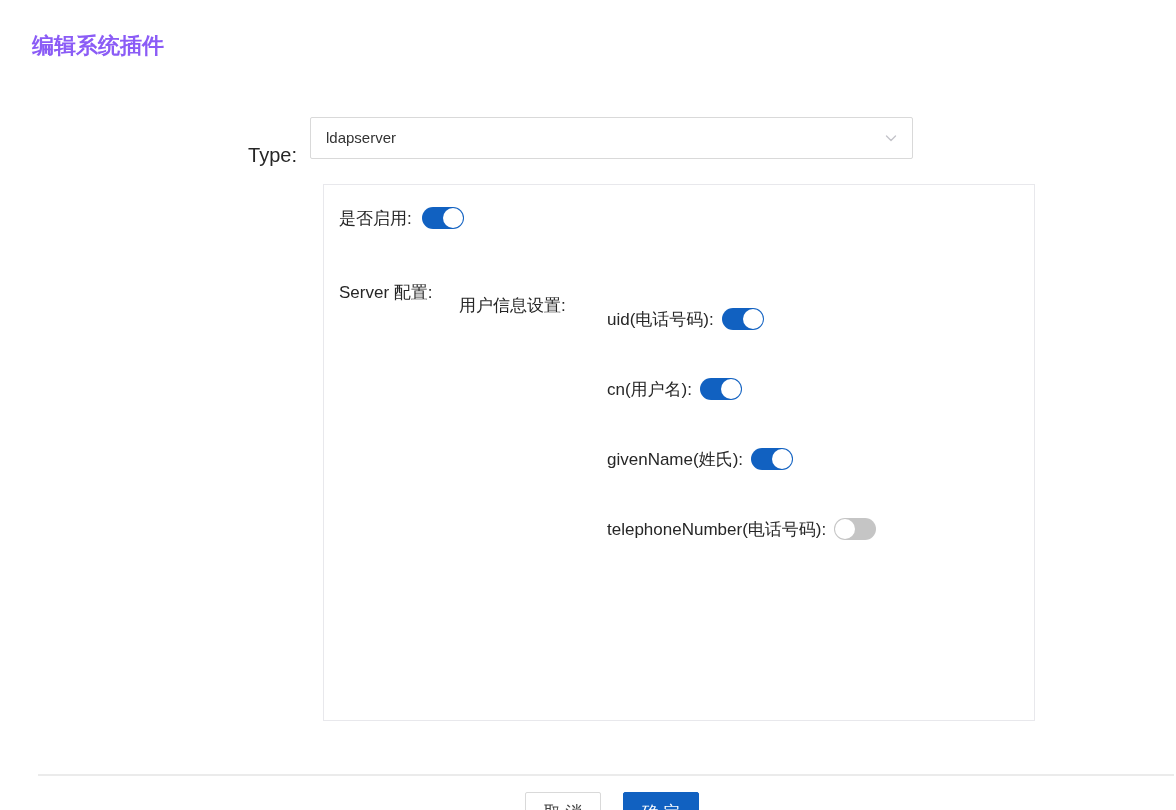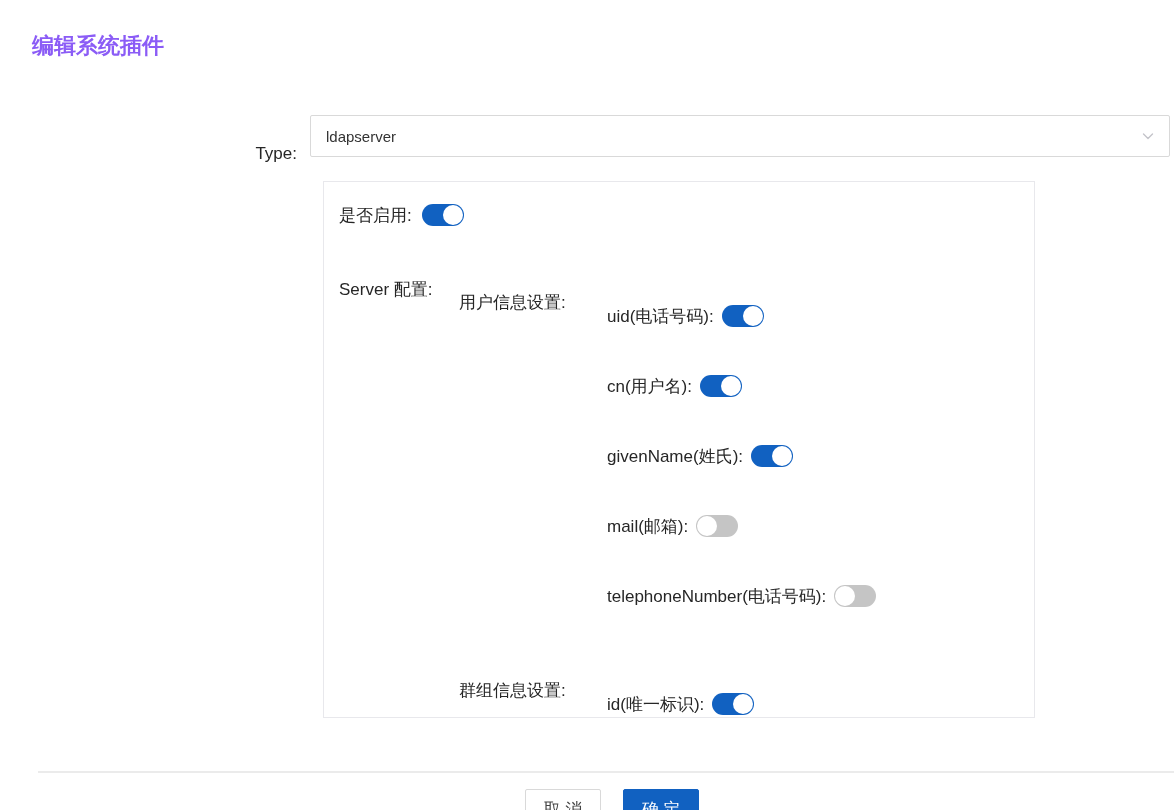--- a/index.html
+++ b/index.html
@@ -33,27 +33,27 @@
   
   .type-row{
     display:flex;
     align-items:center;
     margin-top:48px;
   }
   .type-label{
     width:310px;
     text-align:right;
     padding-right:13px;
-    font-size:17px;
+    font-size:20px;
     color:var(--text-dark);
     margin-top:36px;
   }
   .select{
     position:relative;
-    width:860px;
+    width:603px;
     height:42px;
     border:1px solid var(--border-gray);
     border-radius:2px;
     background:#fff;
     display:flex;
     align-items:center;
     padding:0 34px 0 15px;
     cursor:pointer;
   }
   .select-value{
@@ -233,47 +233,30 @@
     </button>
   </div>
 
   <div class="toggle-row">
     <span class="t-label">givenName(姓氏):</span>
     <button class="switch on" role="switch" aria-checked="true">
       <span class="knob"></span>
     </button>
   </div>
 
-  <div class="toggle-row">
-    <span class="t-label">mail(邮箱):</span>
-    <button class="switch off" role="switch" aria-checked="false">
-      <span class="knob"></span>
-    </button>
-  </div>
 
   <div class="toggle-row">
     <span class="t-label">telephoneNumber(电话号码):</span>
     <button class="switch off" role="switch" aria-checked="false">
       <span class="knob"></span>
     </button>
   </div>
 </div>
   </div>
 
-  <div class="subsection">
-    <span class="subsection-label">群组信息设置:</span>
-    <div class="toggle-rows">
-  <div class="toggle-row">
-    <span class="t-label">id(唯一标识):</span>
-    <button class="switch on" role="switch" aria-checked="true">
-      <span class="knob"></span>
-    </button>
-  </div>
-</div>
-  </div>
 </div>
     </div>
 
   </div>
 
   <div class="footer-divider"></div>
 
   <div class="footer">
     <button class="btn btn-cancel">取 消</button>
     <button class="btn btn-ok">确 定</button>

